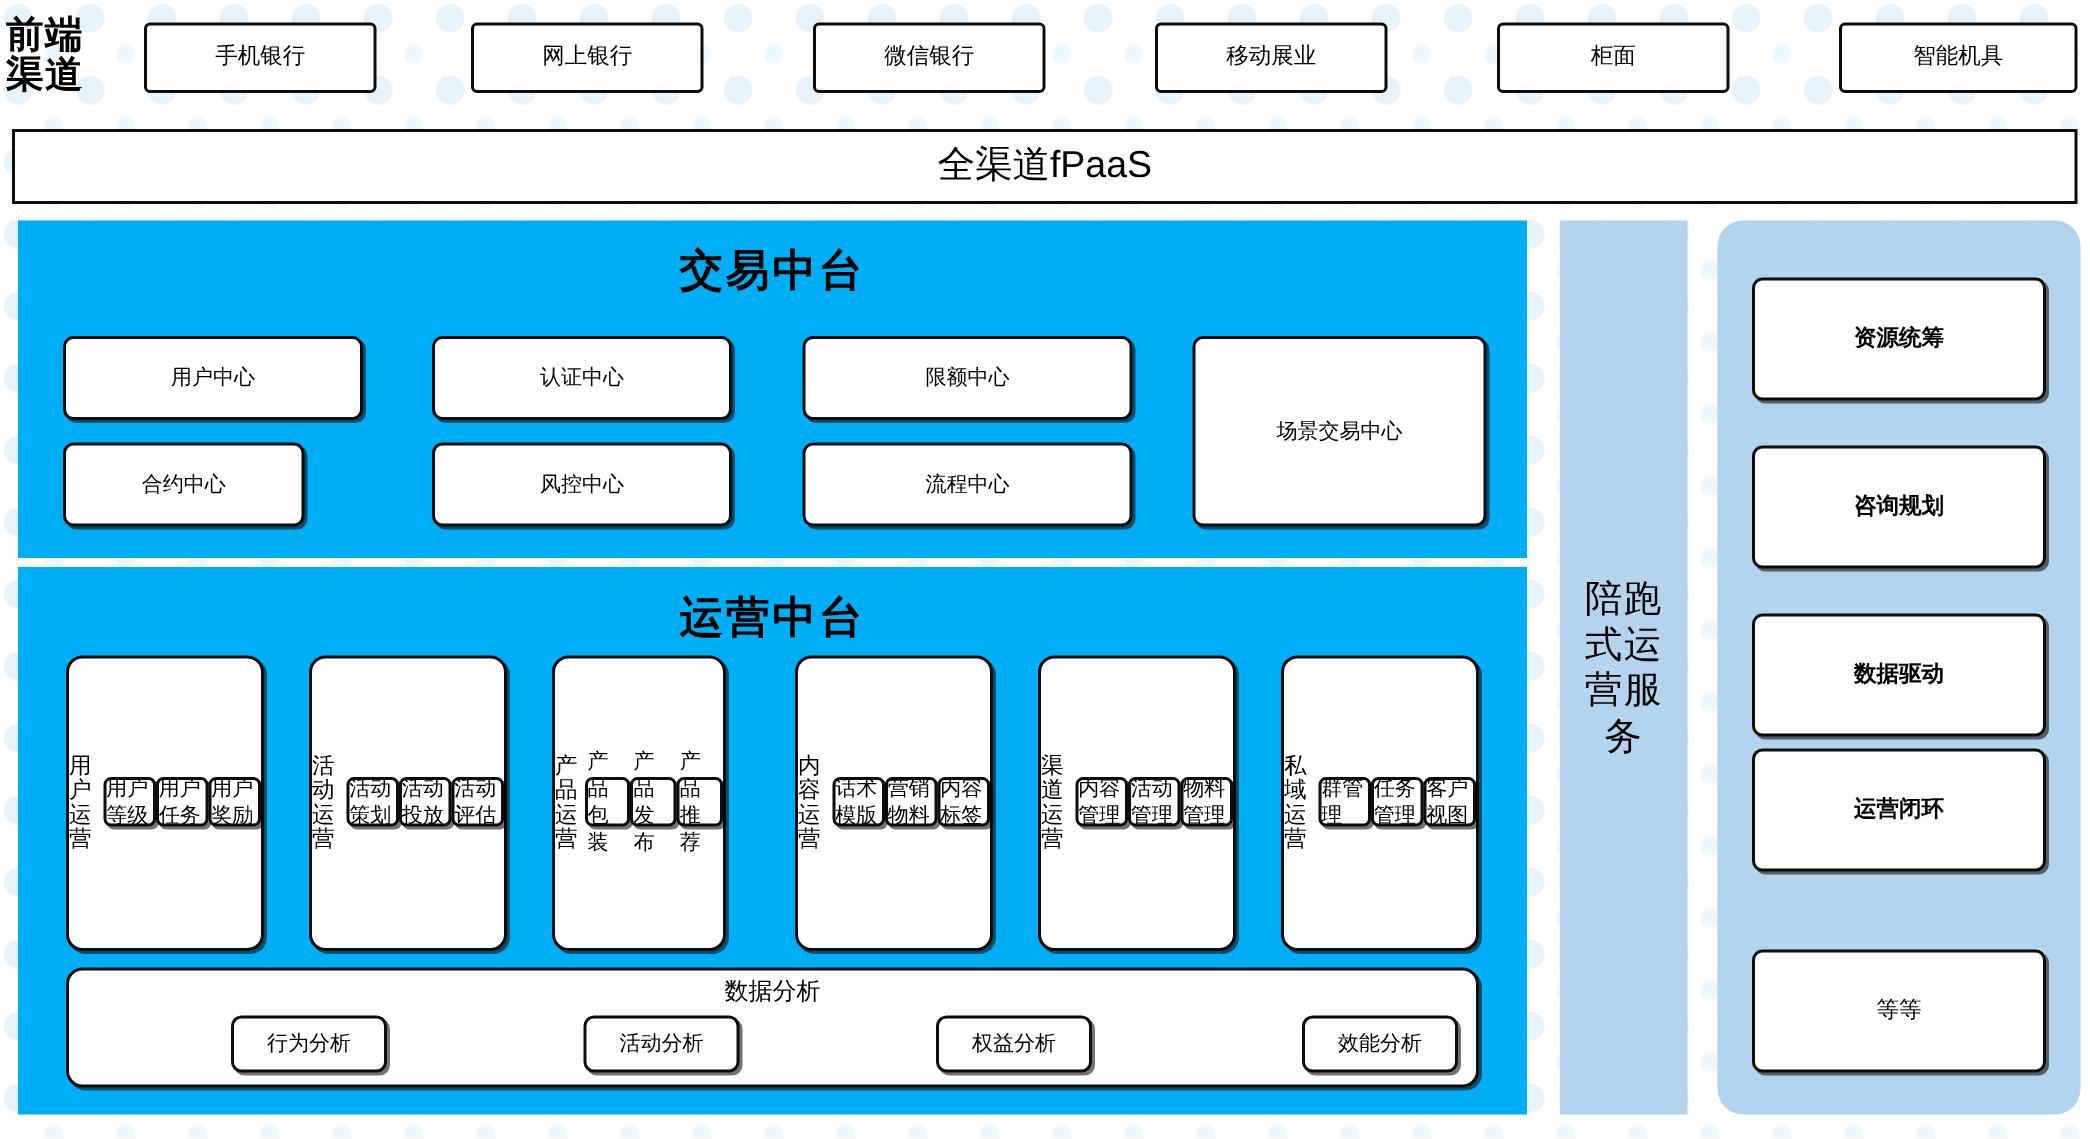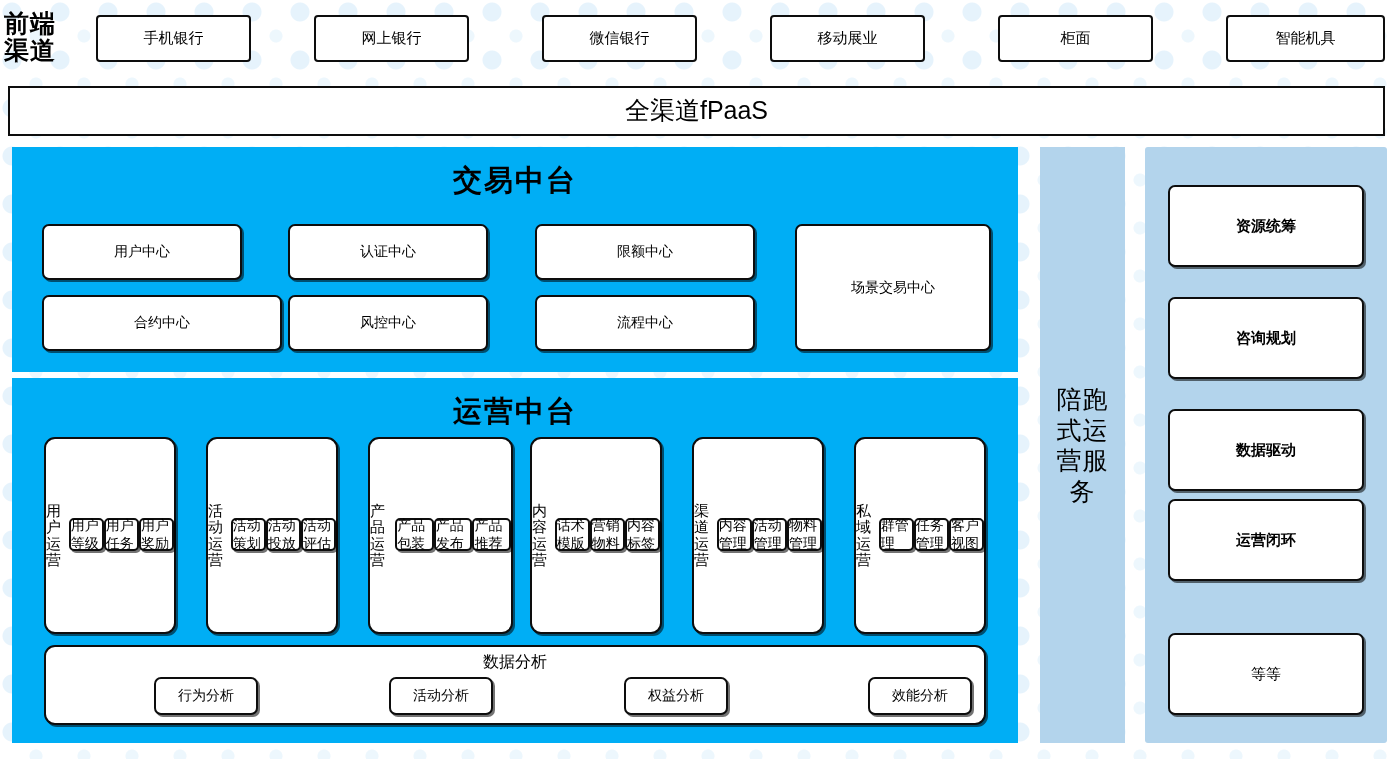--- a/index.html
+++ b/index.html
@@ -186,21 +186,21 @@
   }
 
   
   #capability-panel {
     position: absolute;
     left: 1145px;
     top: 147px;
     width: 242px;
     height: 596px;
     background: #B3D4EC;
-    border-radius: 3px;
+    border-radius: 17px;
   }
   .cap-box {
     width: 196px;
     left: 23px;
     height: 82px;
     font-size: 15px;
     font-weight: 700;
   }
   .cap-box.plain { font-weight: 400; }
 </style>
@@ -241,21 +241,21 @@
 
   <div class="box trade-box" style="left: 42px; top: 224px; width: 200px;">
     <span>用户中心</span>
   </div>
   <div class="box trade-box" style="left: 288px; top: 224px; width: 200px;">
     <span>认证中心</span>
   </div>
   <div class="box trade-box" style="left: 535px; top: 224px; width: 220px;">
     <span>限额中心</span>
   </div>
-  <div class="box trade-box" style="left: 42px; top: 295px; width: 240px;">
+  <div class="box trade-box" style="left: 42px; top: 295px; width: 161px;">
     <span>合约中心</span>
   </div>
   <div class="box trade-box" style="left: 288px; top: 295px; width: 200px;">
     <span>风控中心</span>
   </div>
   <div class="box trade-box" style="left: 535px; top: 295px; width: 220px;">
     <span>流程中心</span>
   </div>
   <div class="box" id="scene-box" style="left: 795px; top: 224px; width: 196px; height: 127px;">
     <span>场景交易中心</span>
@@ -283,21 +283,21 @@
         <div class="ops-item">
           <span>活动策划</span>
         </div>
         <div class="ops-item">
           <span>活动投放</span>
         </div>
         <div class="ops-item">
           <span>活动评估</span>
         </div>
       </div>
-      <div class="ops-col" style="left: 368px; top: 437px; width: 145px; height: 197px;">
+      <div class="ops-col" style="left: 368px; top: 437px; width: 116px; height: 197px;">
         <div class="ops-col-title">产品运营</div>
         <div class="ops-item">
           <span>产品包装</span>
         </div>
         <div class="ops-item">
           <span>产品发布</span>
         </div>
         <div class="ops-item">
           <span>产品推荐</span>
         </div>

